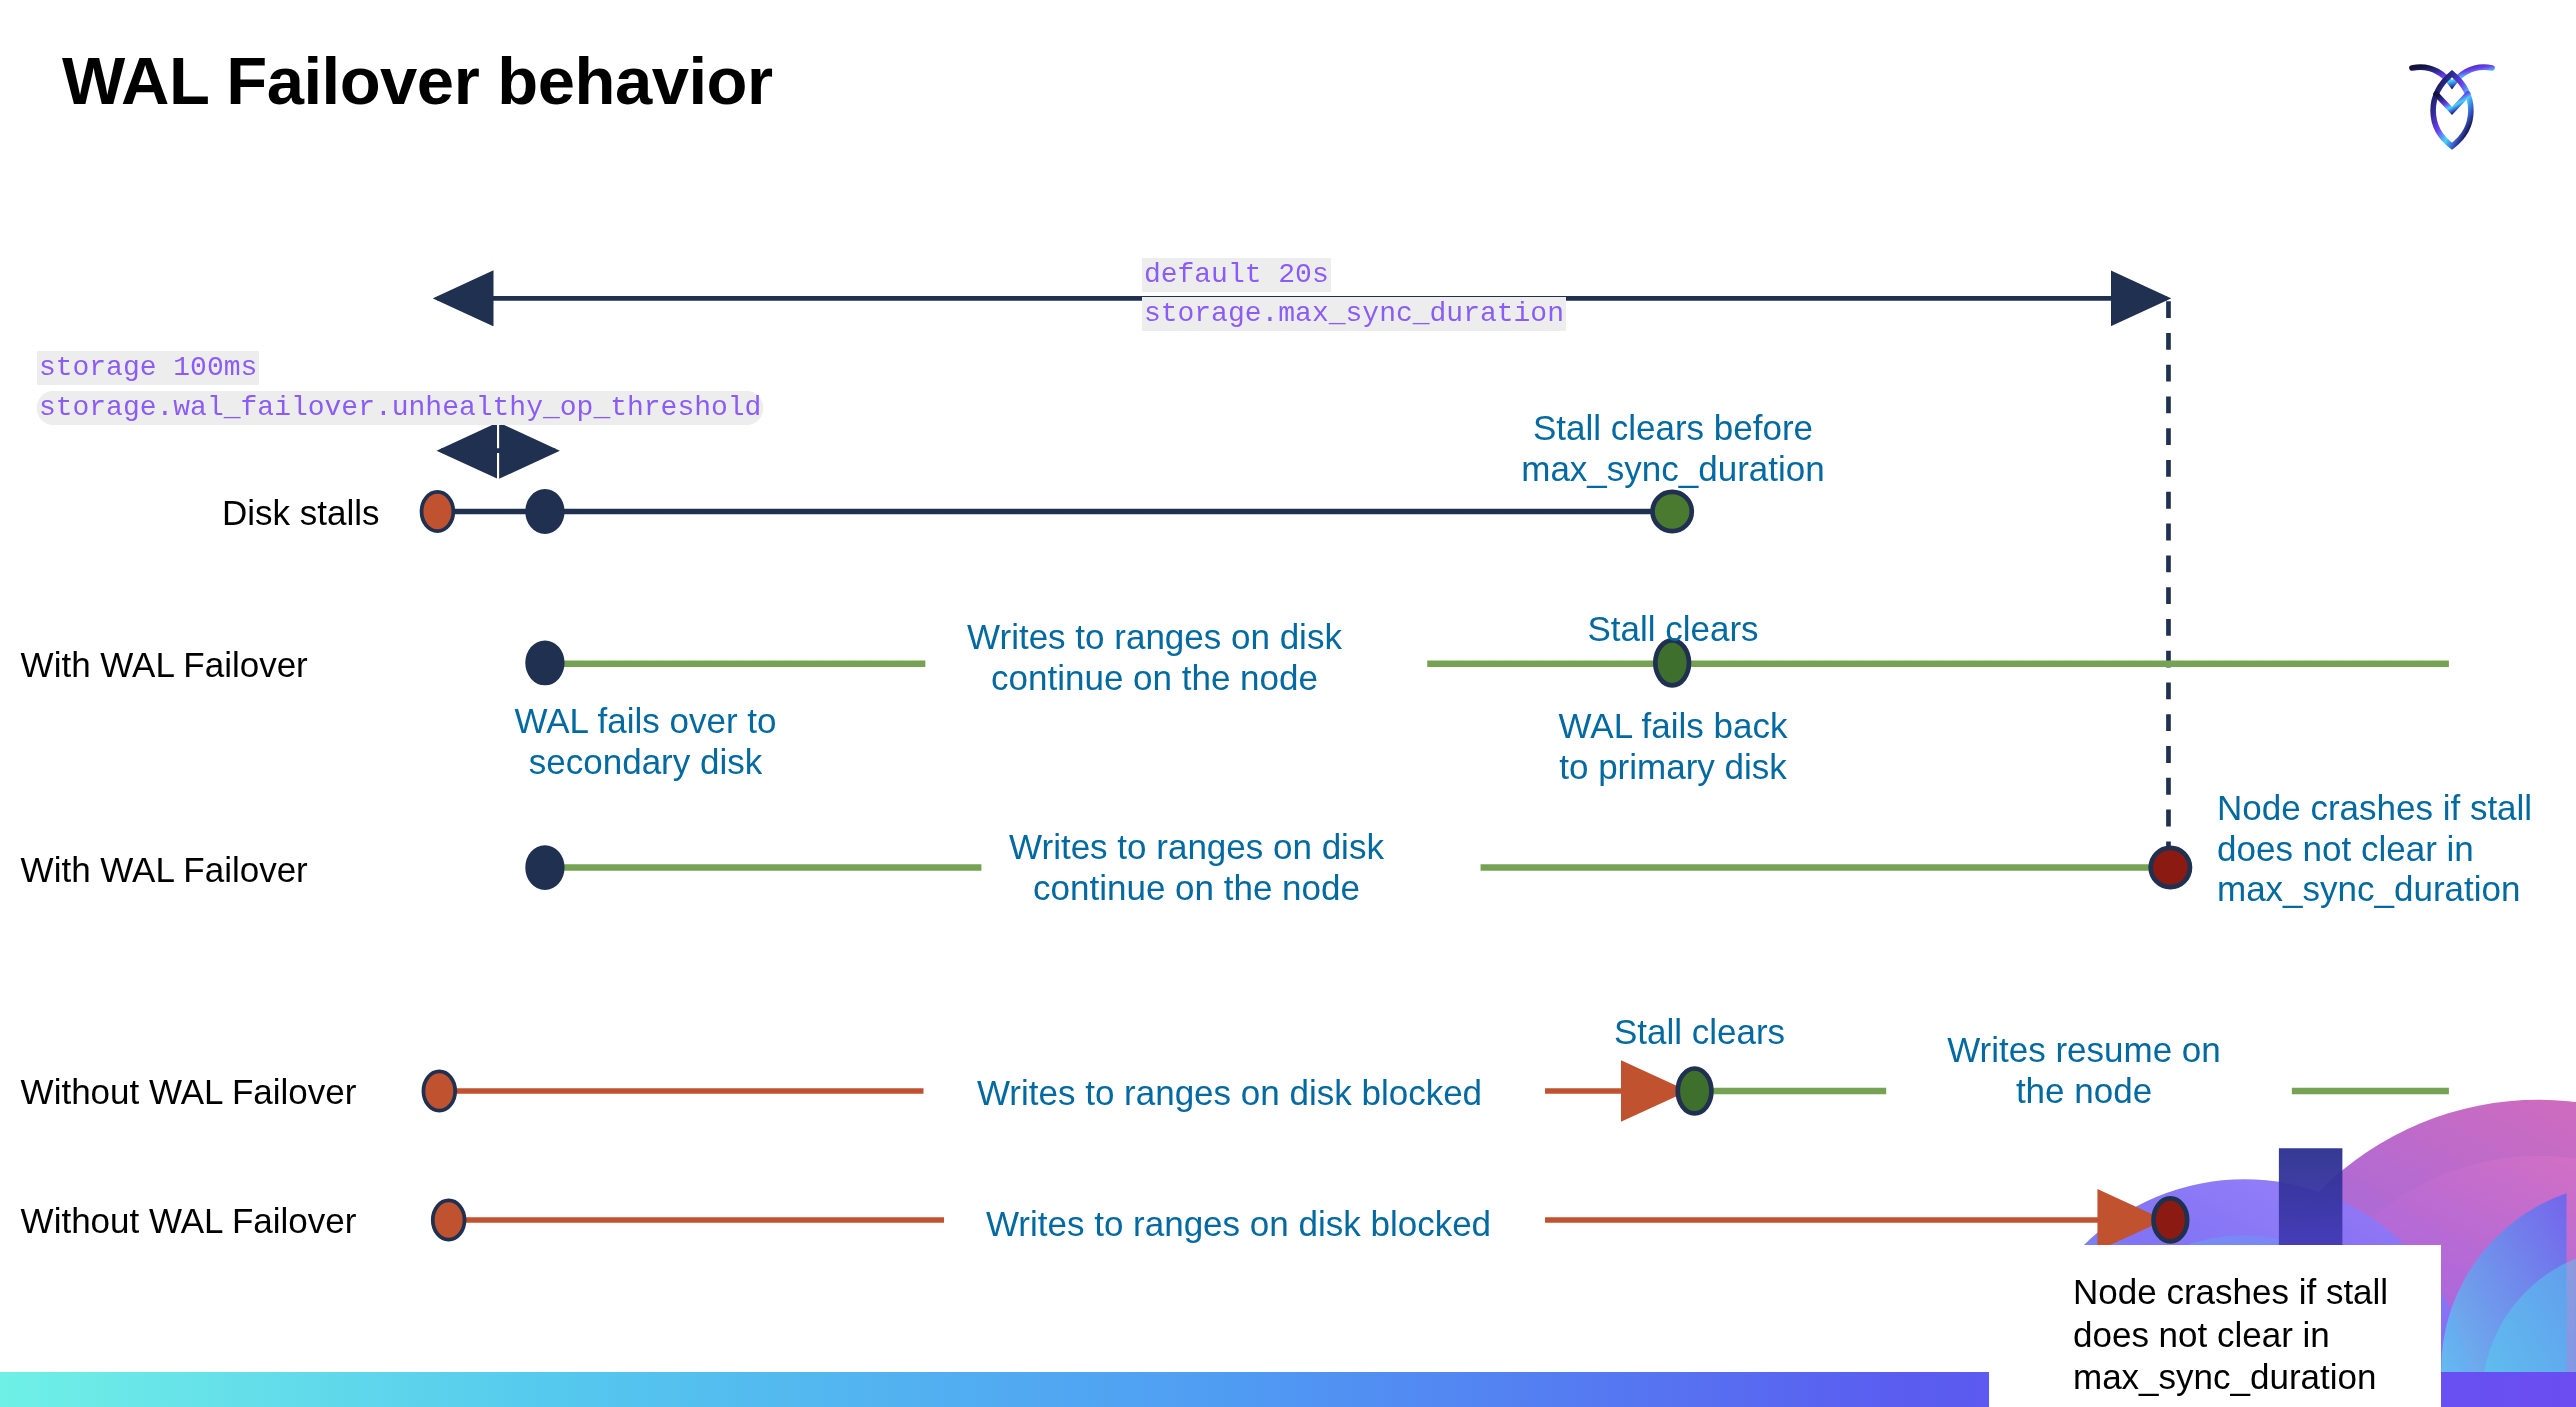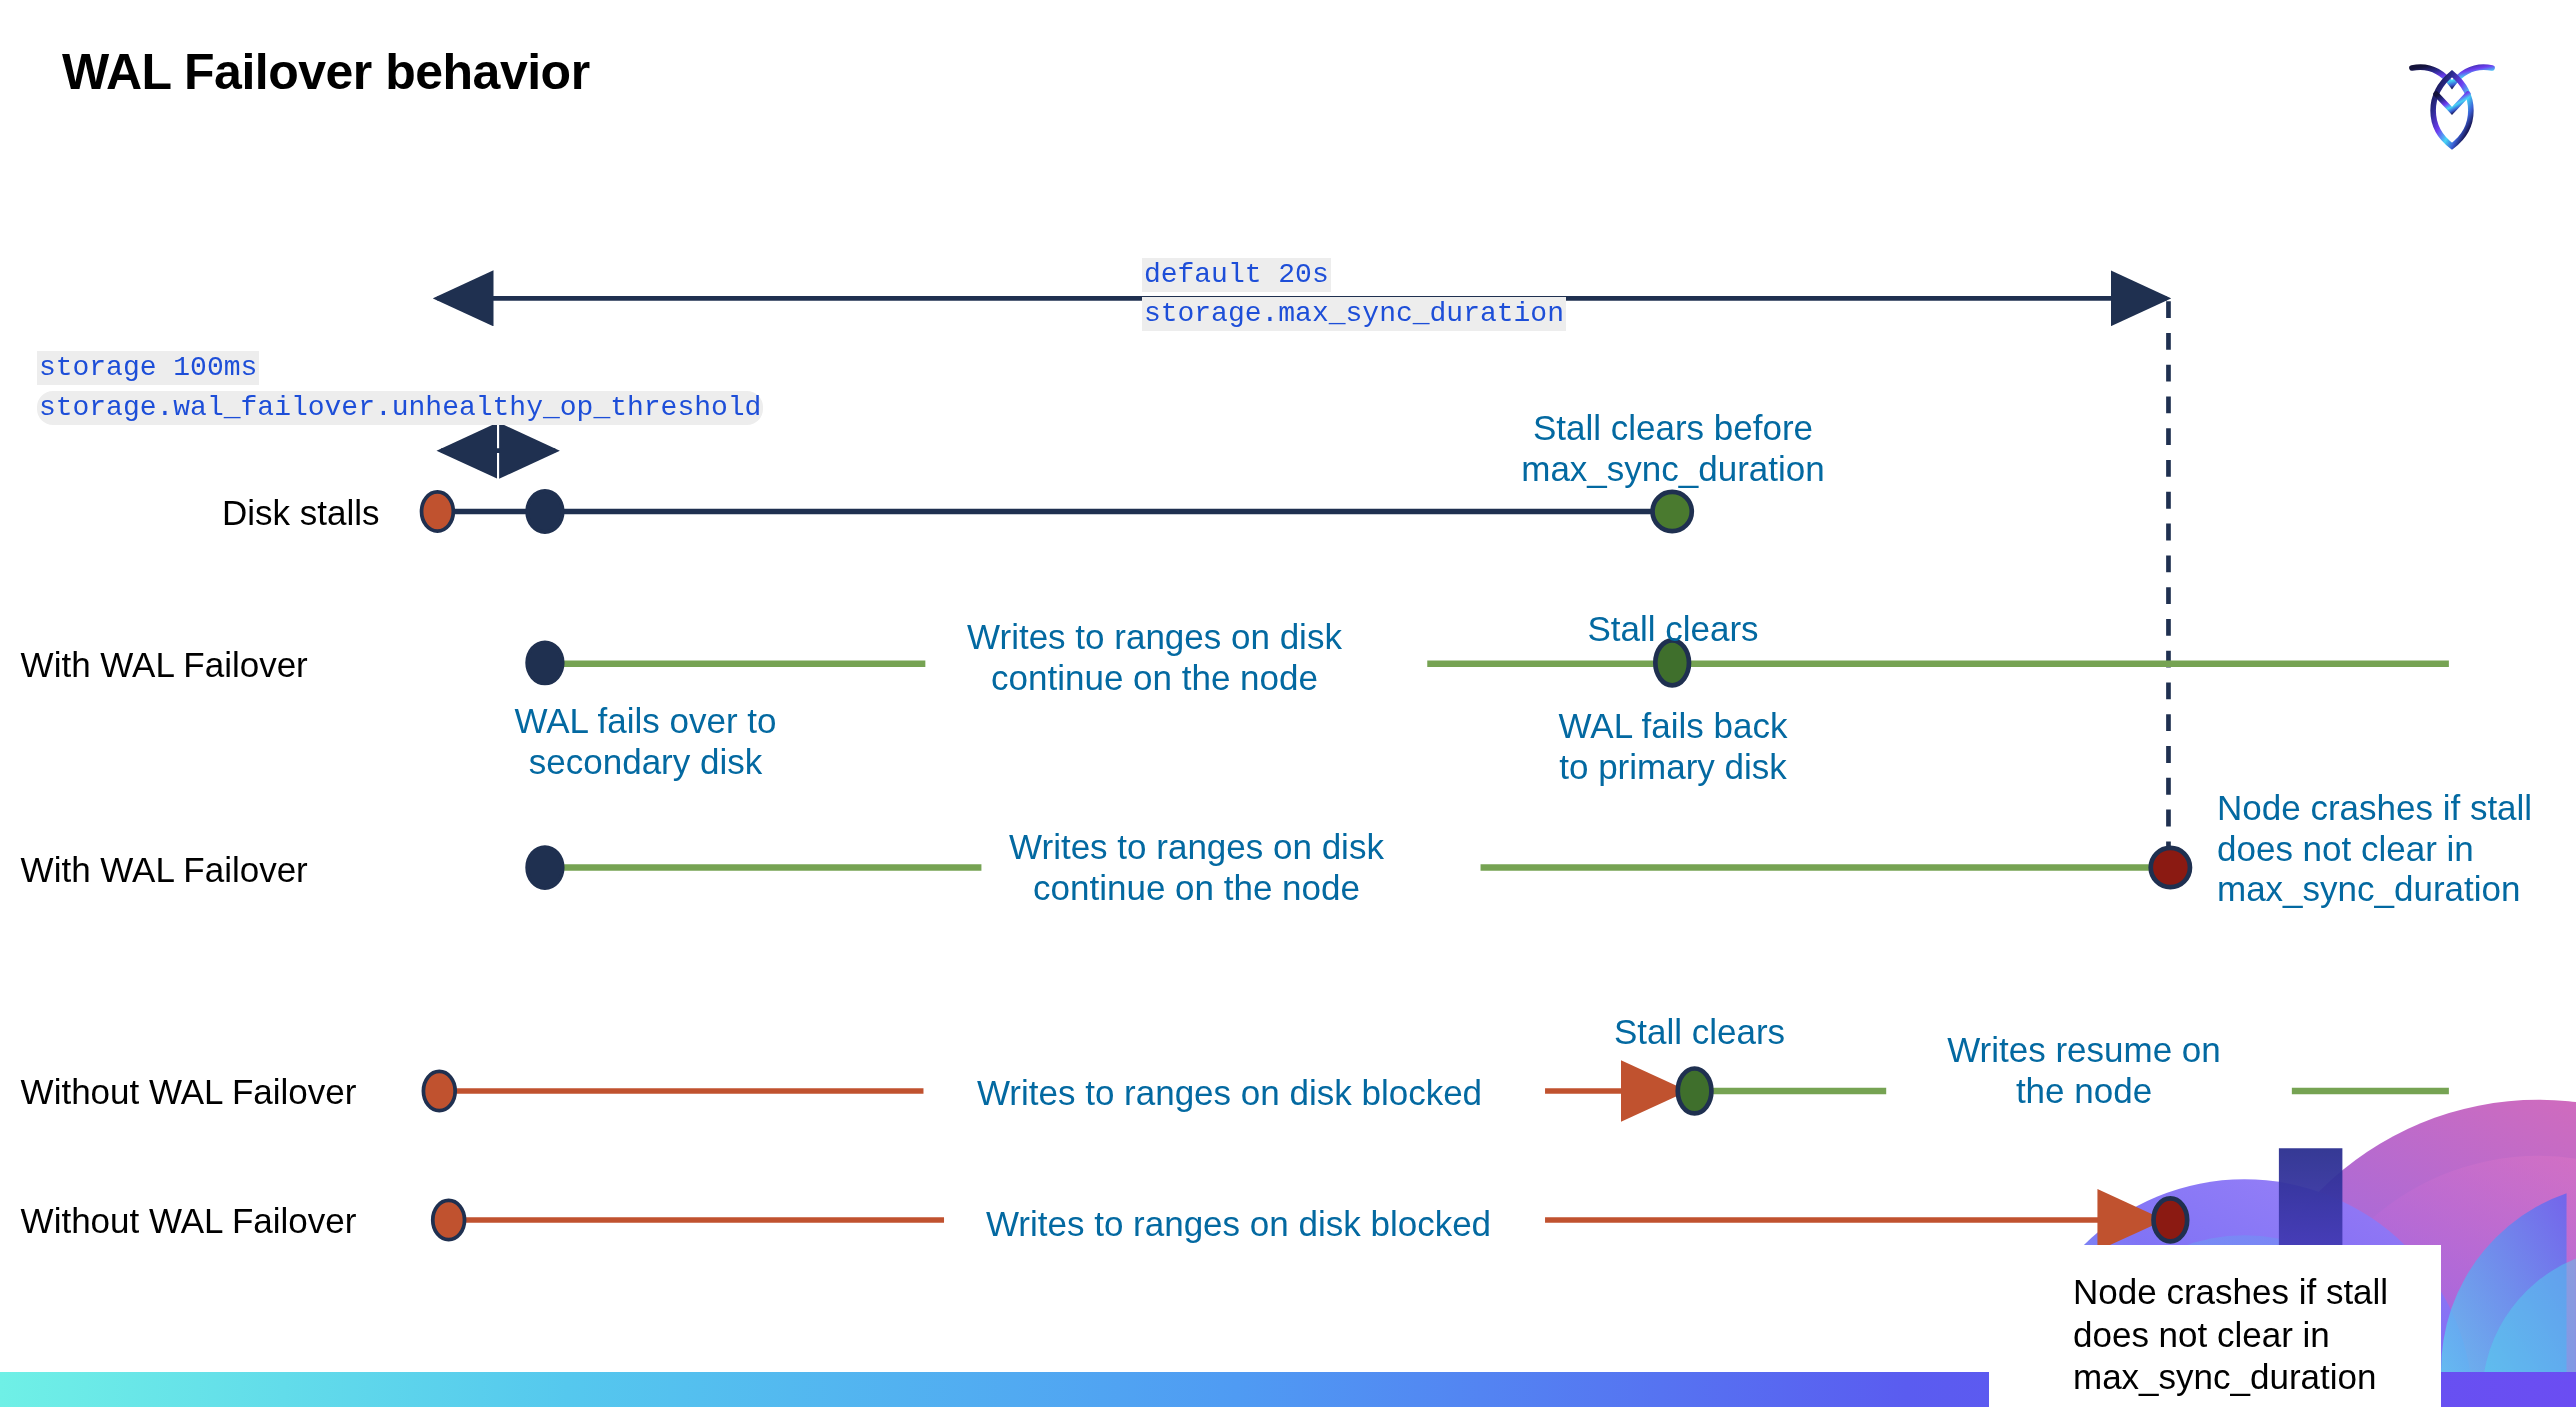--- a/index.html
+++ b/index.html
@@ -6,21 +6,21 @@
   body{
     width:2576px;height:1408px;background:#ffffff;
     font-family:"Liberation Sans", sans-serif;
     overflow:hidden;position:relative;
   }
   #stage{position:absolute;inset:0;width:2576px;height:1408px;overflow:hidden;background:#fff;}
 
   
   .title{
     position:absolute;left:62px;top:47px;
-    font-size:50px;font-weight:bold;color:#000;
+    font-size:67px;font-weight:bold;color:#000;
     letter-spacing:-0.5px;line-height:1;
     white-space:nowrap;
   }
 
   
   .logo{position:absolute;left:2397px;top:36px;width:110px;height:118px;}
 
   
   .fan{position:absolute;right:0;bottom:0;width:654px;height:523px;pointer-events:none;}
 
@@ -29,21 +29,21 @@
     position:absolute;left:0;bottom:0;width:2576px;height:36px;
     background:linear-gradient(90deg,#6ff0e6 0%,#55c8ee 22%,#4f9bf3 48%,#5a5cf0 74%,#6b4df2 100%);
   }
 
   
   #vec{position:absolute;left:0;top:0;width:2576px;height:1408px;}
 
   
   .code{
     position:absolute;font-family:"Liberation Mono", monospace;
-    font-size:28px;color:#1d4ed8;background:#ededed;
+    font-size:28px;color:#8b5cf6;background:#ededed;
     line-height:1.22;white-space:pre;padding:0 1.9px;
   }
 
   
   .rowlabel{
     position:absolute;font-size:35px;color:#000;white-space:nowrap;
     line-height:1.1;
   }
 
   

